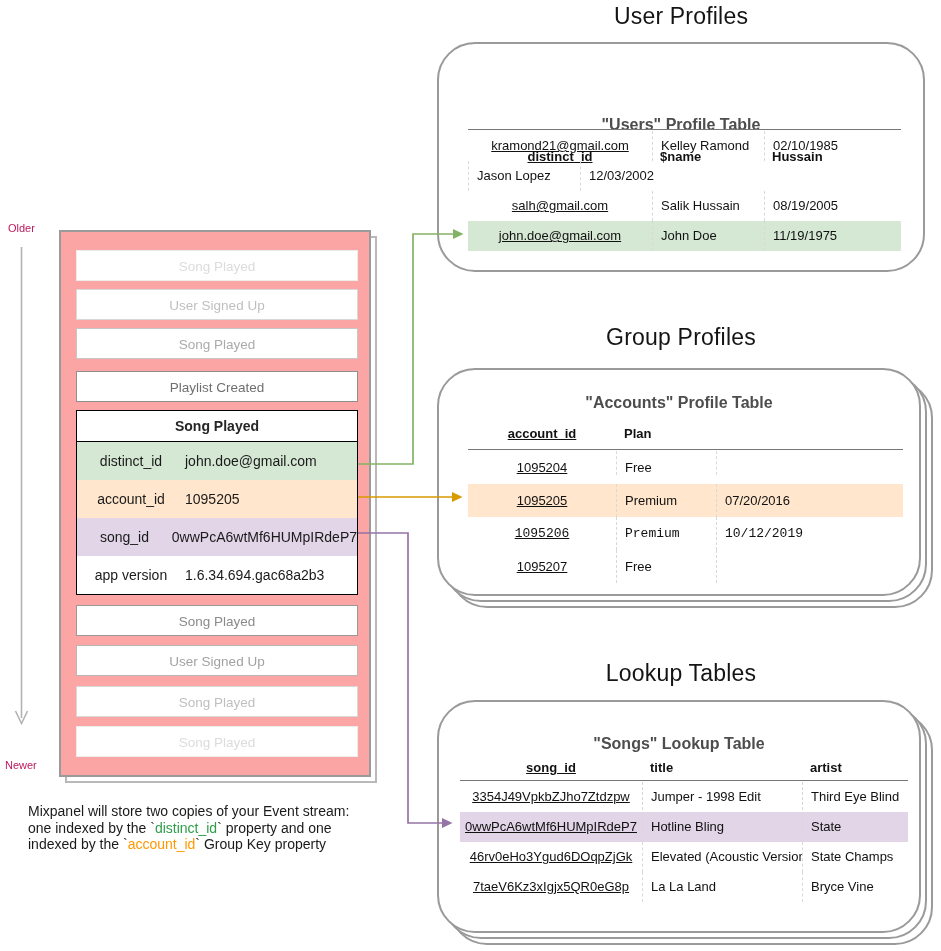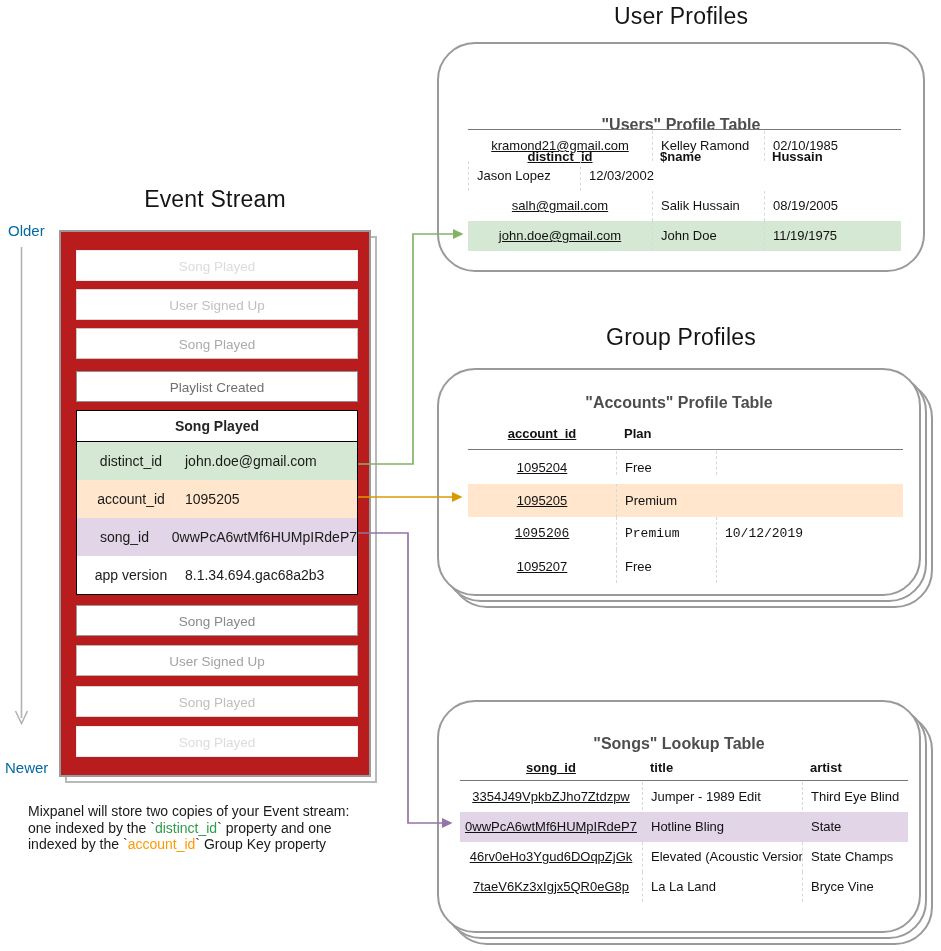--- a/index.html
+++ b/index.html
@@ -29,52 +29,52 @@
 
   
   .u1{width:184px;} .u2{width:112px;} .u3{width:137px;}
   
   .a1{width:148px;} .a2{width:100px;} .a3{width:187px;}
   
   .s1{width:182px;} .s2{width:160px;} .s3{width:106px;}
 
   
   .es-layer{position:absolute;left:65px;top:236px;width:312px;height:547px;border:2px solid #b9b9b9;background:#fff;box-sizing:border-box;}
-  .es-main{position:absolute;left:59px;top:230px;width:312px;height:547px;border:2px solid #9a9a9a;background:#b91c1c;box-sizing:border-box;}
+  .es-main{position:absolute;left:59px;top:230px;width:312px;height:547px;border:2px solid #9a9a9a;background:#fca5a5;box-sizing:border-box;}
   .ebox{position:absolute;left:15px;width:282px;height:31px;line-height:31px;border:1px solid;text-align:center;
         font-size:13.5px;background:#fff;box-sizing:border-box;}
   .fa{border-color:#ececec;color:#dcdcdc;}
   .fb{border-color:#d8d8d8;color:#bfbfbf;}
   .fc{border-color:#c6c6c6;color:#ababab;}
   .fd{border-color:#b7b7b7;color:#a2a2a2;}
   .fe{border-color:#8f8f8f;color:#6f6f6f;}
   .ff{border-color:#999;color:#8a8a8a;}
 
   .focal{position:absolute;left:15px;top:178px;width:282px;border:1.5px solid #000;background:#fff;box-sizing:border-box;}
   .focal-header{height:30px;line-height:30px;text-align:center;font-weight:bold;font-size:14px;color:#262626;border-bottom:1.5px solid #000;}
   .prow{height:38px;display:flex;align-items:center;font-size:14px;color:#1a1a1a;}
   .pkey{width:108px;text-align:center;}
   .pval{flex:1;text-align:left;}
 
-  .side-label{position:absolute;font-size:15px;color:#0369a1;}
+  .side-label{position:absolute;font-size:11px;color:#be185d;}
 
   .caption{position:absolute;left:28px;top:803px;width:384px;font-size:14px;line-height:16.6px;color:#1a1a1a;}
   .cap-green{color:#2e9e49;}
   .cap-orange{color:#ff9900;}
 
   svg.arrows{position:absolute;left:0;top:0;z-index:6;pointer-events:none;}
 </style>
 </head>
 <body>
 
 <div id="canvas">
 
-  <div class="sec-title" style="left:59px;top:186px;width:312px;">Event Stream</div>
   <div class="sec-title" style="left:437px;top:3px;width:488px;">User Profiles</div>
   <div class="sec-title" style="left:437px;top:324px;width:488px;">Group Profiles</div>
+  <div class="sec-title" style="left:437px;top:660px;width:488px;">Lookup Tables</div>
 
   <div class="side-label" style="left:8px;top:222px;">Older</div>
   <div class="side-label" style="left:5px;top:759px;">Newer</div>
 
   <div class="es-layer"></div>
   <div class="es-main">
 
     <div class="ebox fa" style="top:18px;">Song Played</div>
     <div class="ebox fb" style="top:57px;">User Signed Up</div>
     <div class="ebox fc" style="top:96px;">Song Played</div>
@@ -89,21 +89,21 @@
       <div class="prow hl-orange">
         <span class="pkey">account_id</span>
         <span class="pval">1095205</span>
       </div>
       <div class="prow hl-purple">
         <span class="pkey">song_id</span>
         <span class="pval">0wwPcA6wtMf6HUMpIRdeP7</span>
       </div>
       <div class="prow">
         <span class="pkey">app version</span>
-        <span class="pval">8.1.34.694.gac68a2b3</span>
+        <span class="pval">1.6.34.694.gac68a2b3</span>
       </div>
     </div>
 
     <div class="ebox ff" style="top:373px;">Song Played</div>
     <div class="ebox fd" style="top:413px;">User Signed Up</div>
     <div class="ebox fb" style="top:454px;">Song Played</div>
     <div class="ebox fa" style="top:494px;">Song Played</div>
   </div>
 
   <div class="card" style="left:437px;top:42px;width:488px;height:230px;">
@@ -148,20 +148,21 @@
       </div>
       <div class="hrule" style="top:79px;"></div>
       <div class="trow" style="top:81px;height:24px;line-height:33px;">
         <div class="cell a1 ctr und">1095204</div>
         <div class="cell a2 lft sep">Free</div>
         <div class="cell a3 lft sep"></div>
       </div>
       <div class="trow hl-orange" style="top:114px;height:33px;line-height:33px;">
         <div class="cell a1 ctr und">1095205</div>
         <div class="cell a2 lft sep">Premium</div>
+        <div class="cell a3 lft sep">07/20/2016</div>
       </div>
       <div class="trow" style="top:147px;height:33px;line-height:33px;font-family:Liberation Mono, monospace;">
         <div class="cell a1 ctr und">1095206</div>
         <div class="cell a2 lft sep">Premium</div>
         <div class="cell a3 lft sep">10/12/2019</div>
       </div>
       <div class="trow" style="top:180px;height:33px;line-height:33px;">
         <div class="cell a1 ctr und">1095207</div>
         <div class="cell a2 lft sep">Free</div>
         <div class="cell a3 lft sep"></div>
@@ -175,21 +176,21 @@
     <div class="ctitle" style="top:33px;">"Songs" Lookup Table</div>
     <div class="tbl" style="left:21px;top:0;width:448px;height:233px;">
       <div class="thead" style="top:55px;">
         <div class="cell s1 ctr und">song_id</div>
         <div class="cell s2 lft">title</div>
         <div class="cell s3 lft">artist</div>
       </div>
       <div class="hrule" style="top:78px;"></div>
       <div class="trow" style="top:80px;height:28px;line-height:30px;">
         <div class="cell s1 ctr und">3354J49VpkbZJho7Ztdzpw</div>
-        <div class="cell s2 lft sep">Jumper - 1989 Edit</div>
+        <div class="cell s2 lft sep">Jumper - 1998 Edit</div>
         <div class="cell s3 lft sep">Third Eye Blind</div>
       </div>
       <div class="trow hl-purple" style="top:110px;height:30px;line-height:30px;">
         <div class="cell s1 ctr und">0wwPcA6wtMf6HUMpIRdeP7</div>
         <div class="cell s2 lft sep">Hotline Bling</div>
         <div class="cell s3 lft sep">State</div>
       </div>
       <div class="trow" style="top:140px;height:30px;line-height:30px;">
         <div class="cell s1 ctr und">46rv0eHo3Ygud6DOqpZjGk</div>
         <div class="cell s2 lft sep">Elevated (Acoustic Version)</div>

